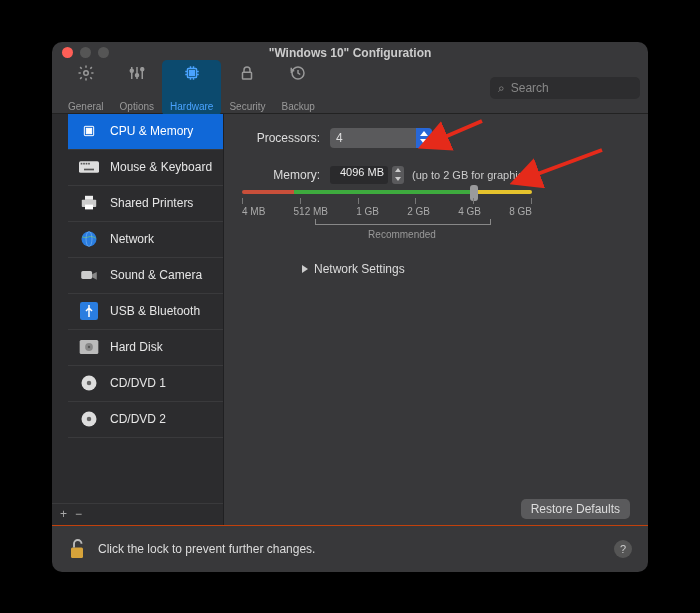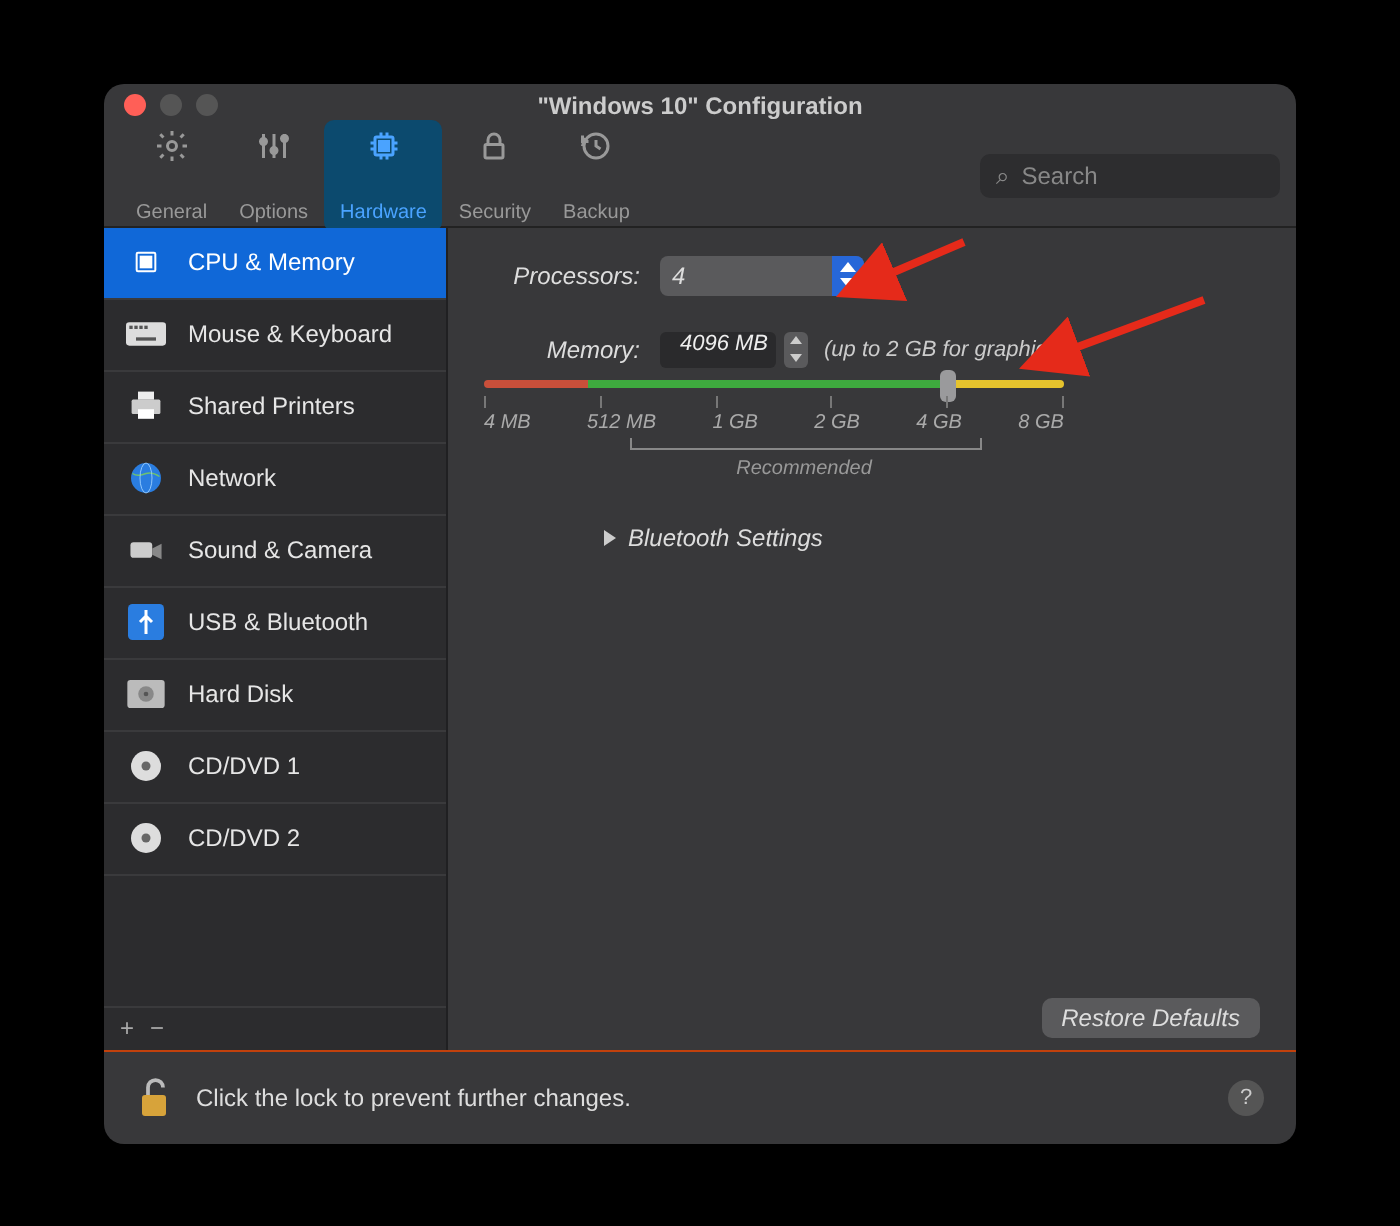--- a/index.html
+++ b/index.html
@@ -54,30 +54,30 @@
   .search {
     width:150px; height:22px; background:#2d2d2f; border-radius:5px;
     display:flex; align-items:center; gap:6px; padding:0 8px; color:#888;
     font-size:12px;
   }
   .body-row { flex:1; display:flex; }
   .sidebar {
     width:172px; background:#2c2c2e; display:flex; flex-direction:column;
     border-right:1px solid #202022;
   }
-  .sb-list { flex:1; overflow:auto; }
+  .sb-list { flex:1; overflow:auto;padding-left:16px; }
   .sb-item {
     height:36px; display:flex; align-items:center; gap:10px;
     padding:0 10px; font-size:12px; color:#e6e6e6;
     border-bottom:1px solid #3a3a3c;
   }
   .sb-item.selected { background:#1068d8; color:#fff; }
   .sb-icon { width:22px; height:18px; display:flex; align-items:center; justify-content:center; }
   .sb-footer { height:22px; background:#2c2c2e; border-top:1px solid #3a3a3c; display:flex; align-items:center; gap:8px; padding:0 8px; color:#aaa;}
-  .content { flex:1; padding:14px 18px 10px 18px; position:relative;font-style:italic; }
+  .content { flex:1; padding:14px 18px 10px 18px; position:relative; }
   .row { display:flex; align-items:center; margin-bottom:18px; }
   .label { width:78px; text-align:right; margin-right:10px; color:#ddd; font-size:12px;}
   .select {
     width:102px; height:20px; background:#5a5a5c; border-radius:4px;
     display:flex; align-items:center; padding:0 6px; position:relative;
   }
   .select .chev {
     position:absolute; right:0; top:0; width:16px; height:100%;
     background:#2767d8; border-radius:0 4px 4px 0;
     display:flex; flex-direction:column; align-items:center; justify-content:center; gap:1px;
@@ -357,21 +357,21 @@
           <span>8 GB</span>
         </div>
         <div class="bracket-row">
             <div class="bracket"></div>
           </div>
         <div class="rec-label">Recommended</div>
       </div>
 
       <div class="adv-row">
         <span class="tri"></span>
-        <span>Bluetooth Settings</span>
+        <span>Network Settings</span>
       </div>
 
       <div class="restore">
         <span>Restore Defaults</span>
       </div>
 
       <div class="arrow" style="left:210px; top:3px;">
         <svg width="50" height="30">
             <defs>
               <marker id="ah1" markerWidth="8" markerHeight="8" refX="2" refY="4" orient="auto">

